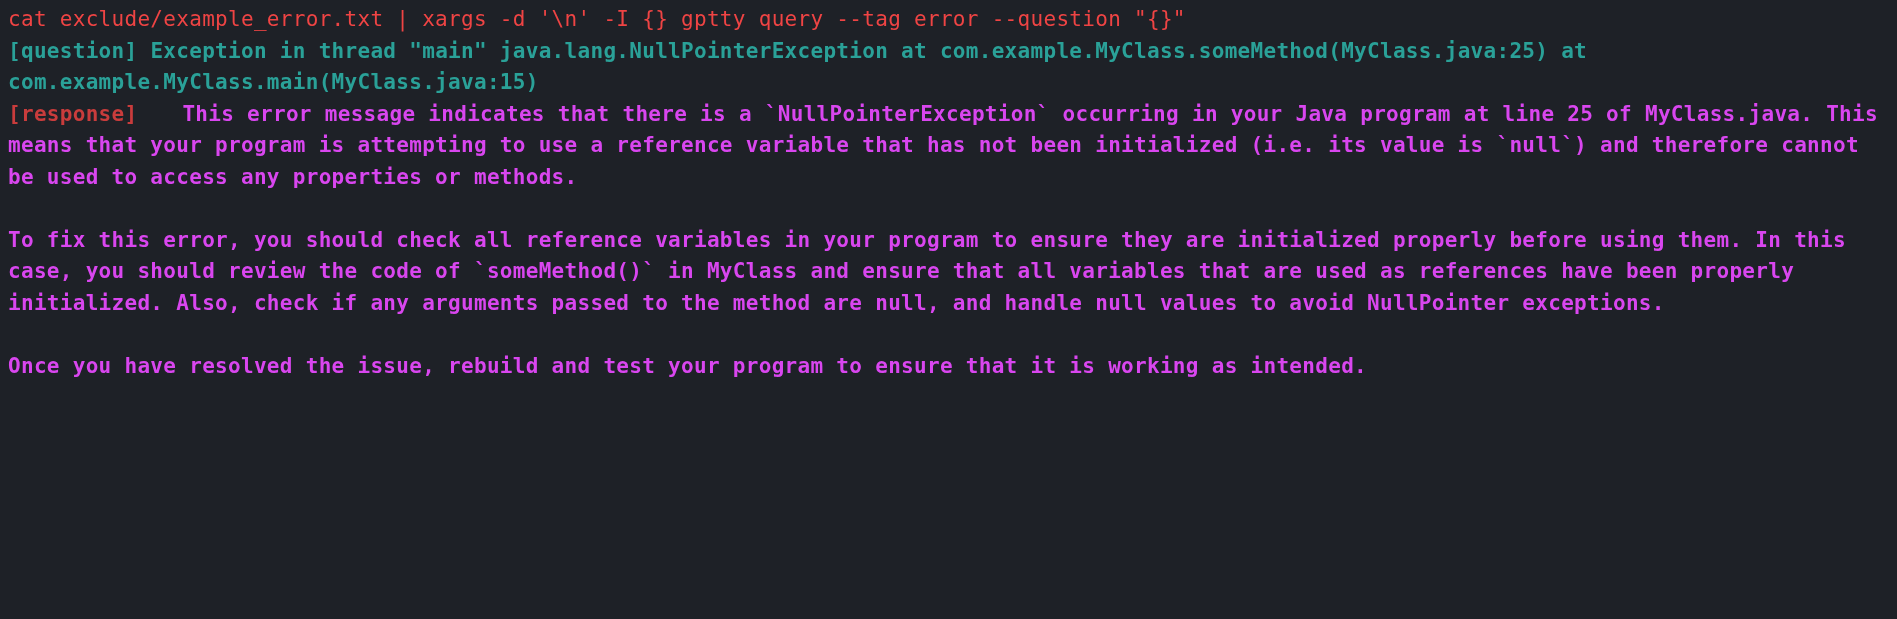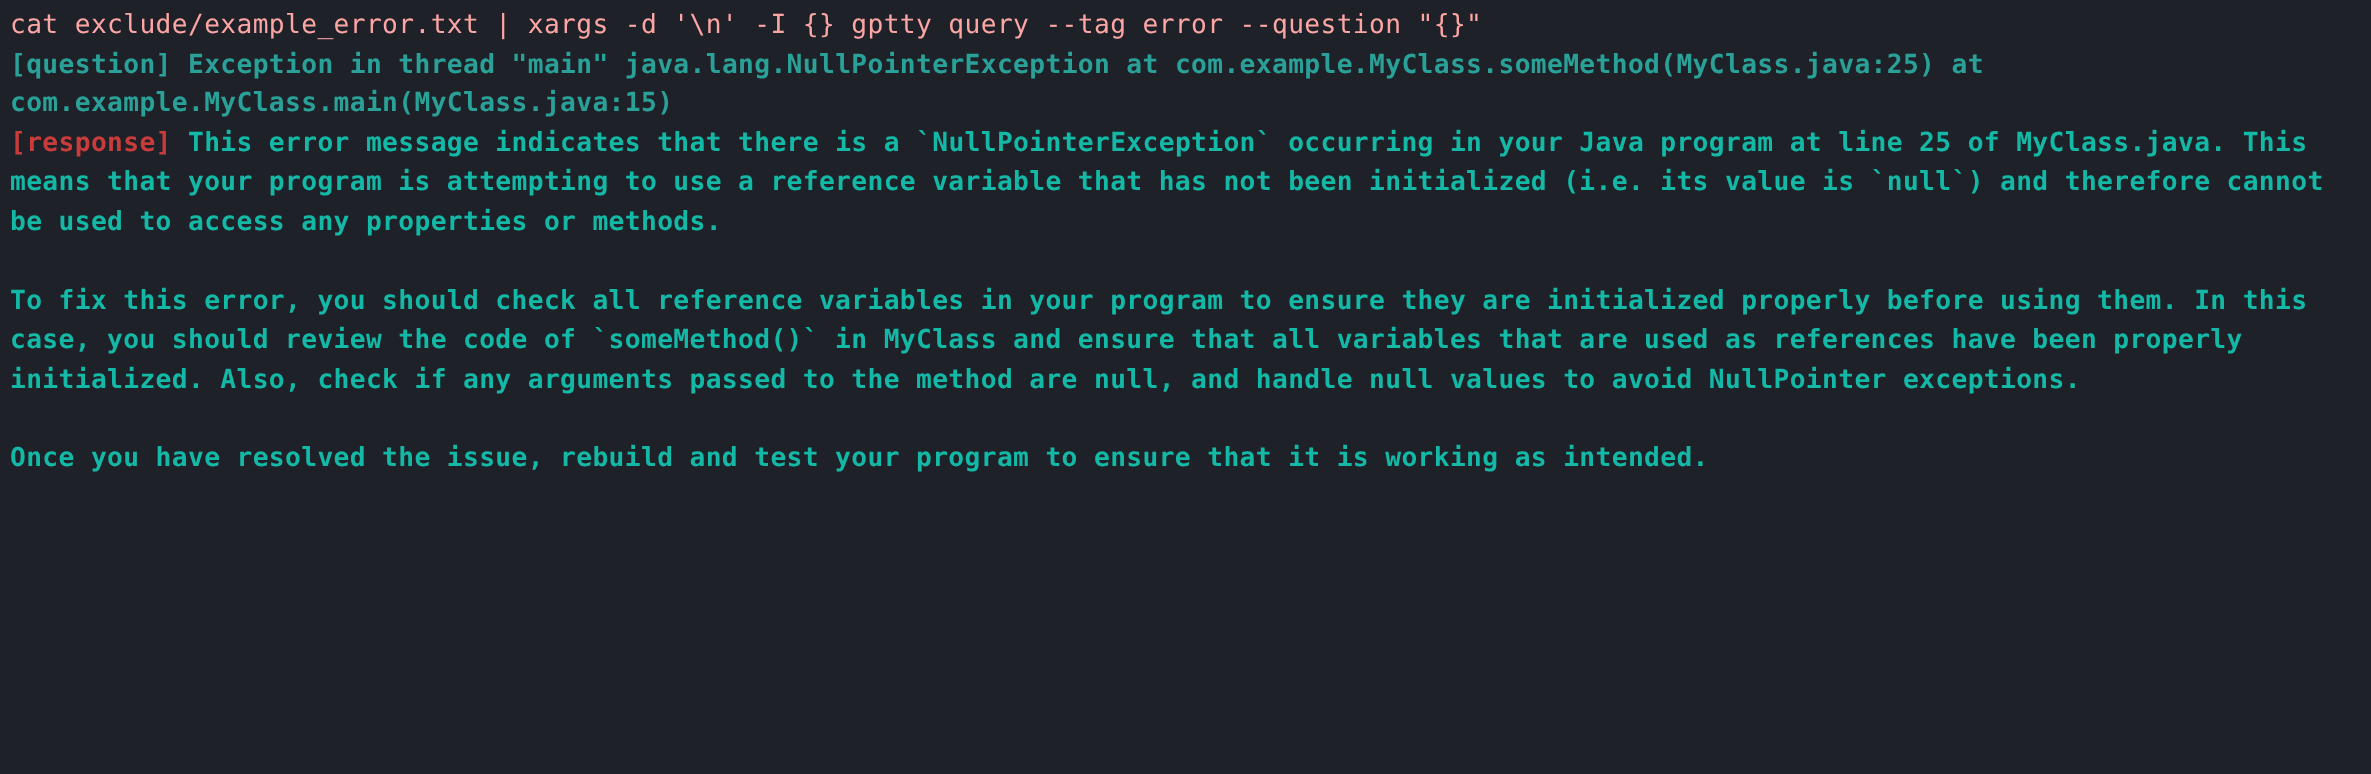--- a/index.html
+++ b/index.html
@@ -14,39 +14,40 @@
       line-height: 1.5;
       padding: 4px 8px;
       color: #d0d0d0;
       width: 1897px;
       height: 619px;
       overflow: hidden;
       font-weight: 500;
       letter-spacing: 0.3px;
     }
     .cmd {
-      color: #fca5a5;
+      color: #ef4444;
     }
     .question-label {
       color: #2aa198;
       font-weight: bold;
       text-align: center;
     }
     .question-text {
       color: #2aa198;
       font-weight: bold;
     }
     .response-label {
       color: #c93c3c;
       font-weight: bold;
       margin-top: 43px;
     }
     .response-text {
-      color: #14b8a6;
+      color: #d946ef;
       font-weight: bold;
+      margin-left: 32px;
     }
     pre {
       white-space: pre-wrap;
       word-wrap: break-word;
       overflow-wrap: break-word;
       font-family: inherit;
       font-size: inherit;
     }
   </style>
 </head>

